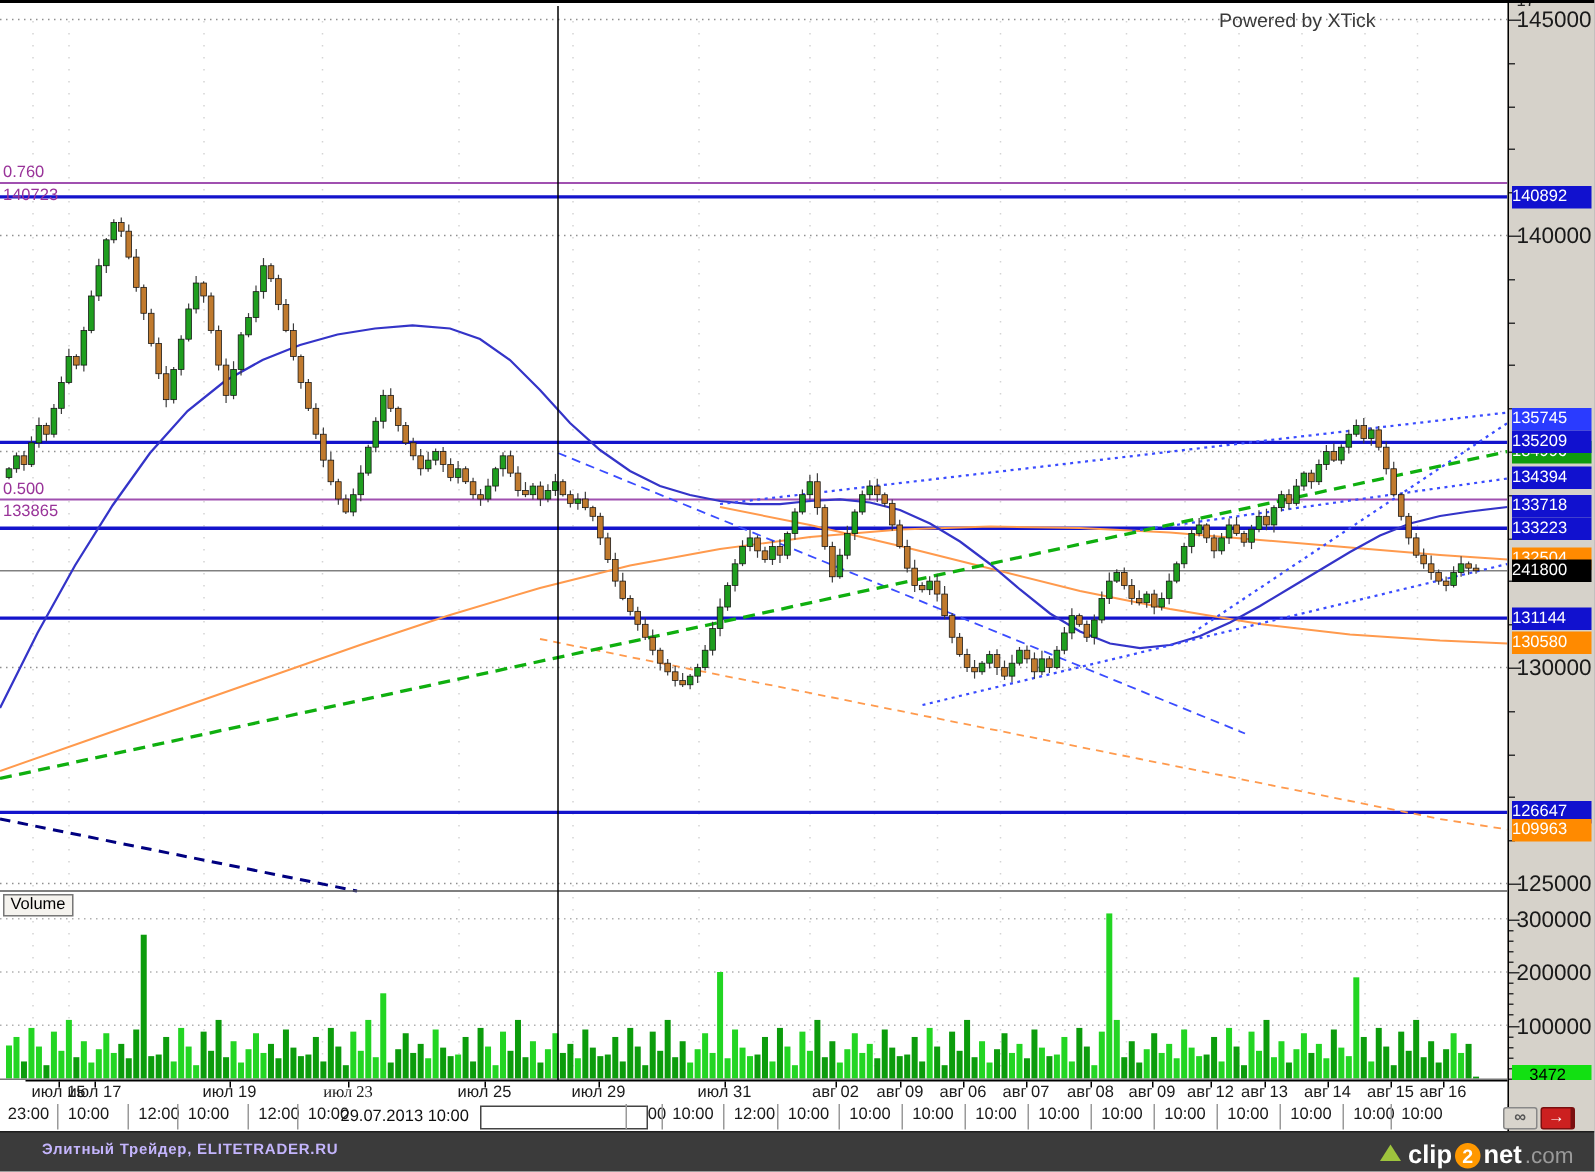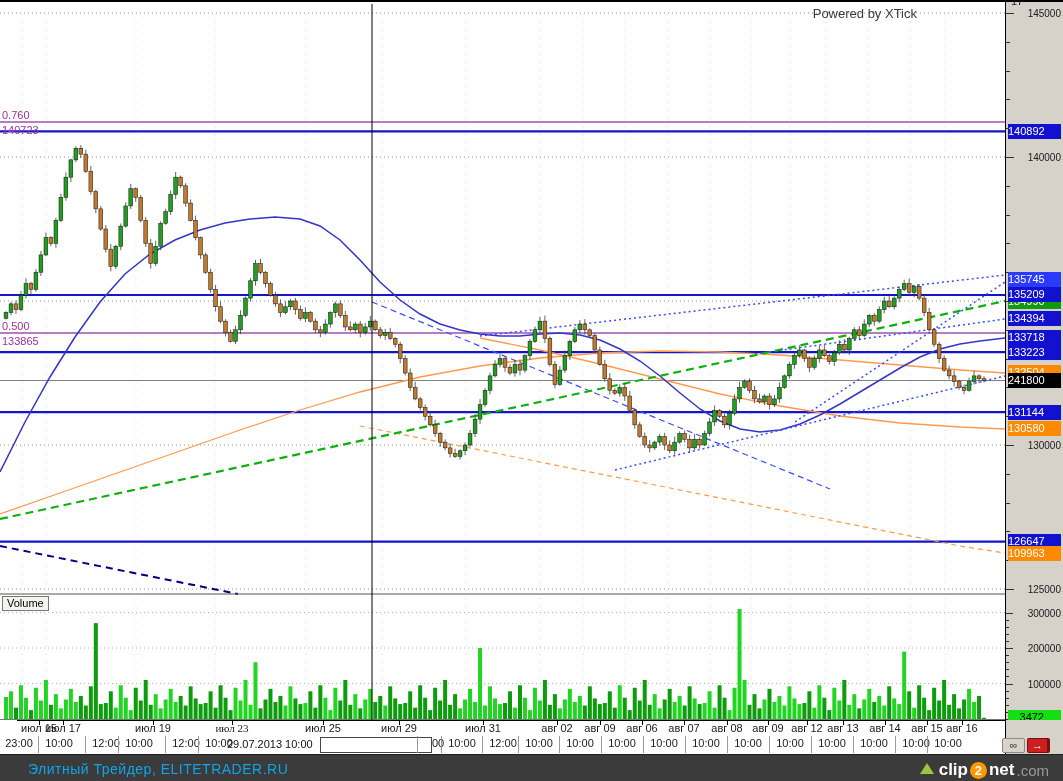--- a/index.html
+++ b/index.html
@@ -8,21 +8,21 @@
     border-top:2px solid #000;box-sizing:border-box;}
   .chart-wrap{position:absolute;left:0;top:0;width:1005px;height:752px;background:#fff;}
   #cv{position:absolute;left:0;top:0;}
   .powered{position:absolute;top:4px;right:88px;font-size:13px;color:#3a3a3a;}
   .fiblbl{position:absolute;font-size:11px;color:#993399;left:2px;white-space:nowrap;}
   .vollbl{position:absolute;left:2px;top:594px;font-size:11px;color:#000;background:#f5f3ee;
     border:1px solid #777;padding:0 4px;line-height:13px;}
   
   .paxis{position:absolute;left:1005px;top:0;width:58px;height:752px;background:#d6d2ca;
     border-left:1px solid #000;overflow:hidden;}
-  .axlbl{position:absolute;right:3px;font-size:10px;color:#1a1a1a;line-height:15px;}
+  .axlbl{position:absolute;right:3px;font-size:15px;color:#1a1a1a;line-height:15px;}
   .chip{position:absolute;left:2px;width:53px;height:15px;line-height:15px;font-size:11px;
     text-align:right;padding-right:17px;box-sizing:border-box;}
   .tick{position:absolute;left:0;height:1px;background:#333;}
   .clipfrag{position:absolute;left:5px;top:-7px;font-size:11px;color:#222;}
   
   .drow{position:absolute;left:0;top:718px;width:1005px;height:15px;background:#fff;
     border-top:1px solid #000;border-bottom:1px solid #888;margin-left:17px;}
   .trow{position:absolute;left:0;top:734px;width:1005px;height:18px;background:#fff;
     border-bottom:1px solid #000;}
   .dlbl,.tlbl{position:absolute;font-size:11px;color:#1a1a1a;transform:translateX(-50%);
@@ -36,21 +36,21 @@
     border-left:1px solid #000;}
   .icon-chain{position:absolute;left:1002px;top:736px;width:21px;height:13px;background:#d8d4cc;
     border:1px solid #888;border-radius:2px;color:#555;font-size:11px;line-height:12px;
     text-align:center;font-weight:bold;}
   .icon-end{position:absolute;left:1027px;top:736px;width:19px;height:13px;background:#cc2020;
     border:1px solid #7a0f0f;border-radius:2px;color:#fff;font-size:11px;line-height:12px;
     text-align:center;font-weight:bold;border-right:3px solid #7a0f0f;}
   
   .status{position:absolute;left:0;top:752px;width:1063px;height:29px;background:#3b3b3b;
     border-top:1px solid #1e1e1e;box-sizing:border-box;}
-  .status-text{position:absolute;left:28px;top:6px;font-size:14px;color:#0ea5e9;letter-spacing:.5px;}
+  .status-text{position:absolute;left:28px;top:6px;font-size:10px;color:#c4b5fd;letter-spacing:.5px;font-weight:bold;}
   .logo{position:absolute;right:14px;top:4px;height:22px;display:flex;align-items:center;gap:2px;}
   .logo .arr{width:0;height:0;border-left:7px solid transparent;border-right:7px solid transparent;
     border-bottom:11px solid #9ec43d;margin-right:3px;position:relative;top:-2px;}
   .logo .w{color:#fff;font-weight:bold;font-size:17px;}
   .logo .two{display:inline-block;width:17px;height:17px;border-radius:50%;background:#ff9800;
     color:#fff;font-weight:bold;font-size:13px;text-align:center;line-height:17px;}
   .logo .com{color:#9a9a9a;font-size:15px;}
 </style>
 </head>
 <body>

